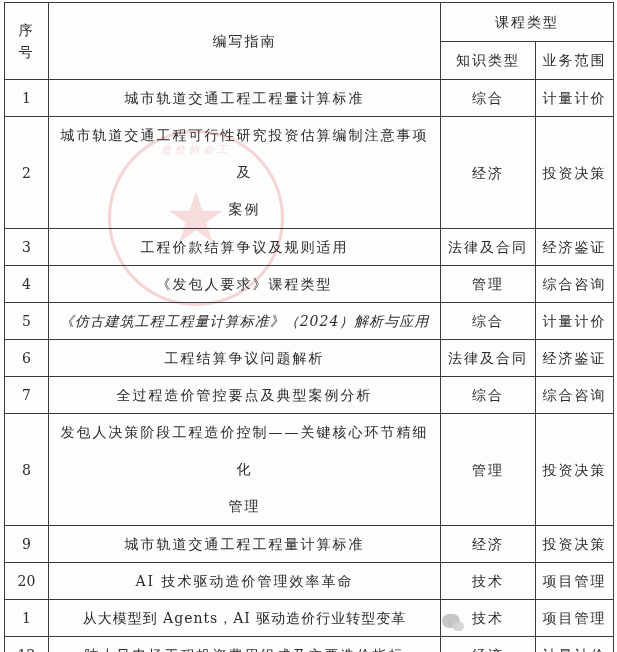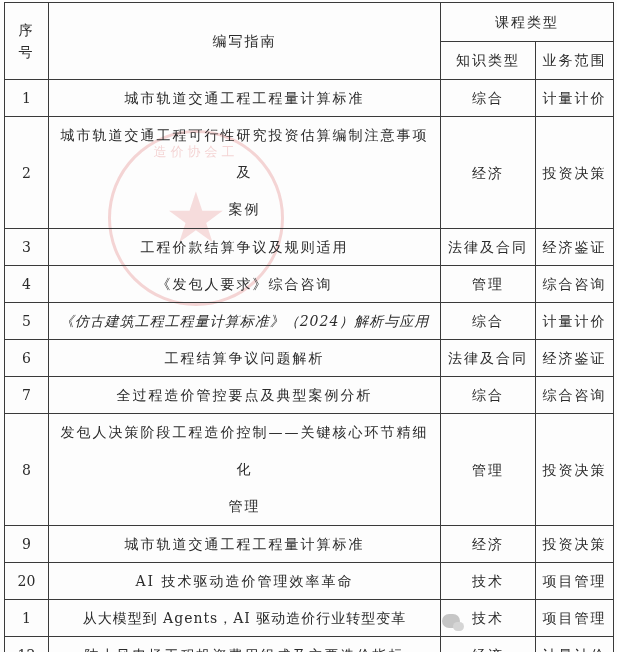--- a/index.html
+++ b/index.html
@@ -81,24 +81,25 @@
     transform: translate(-50%, -50%);
     font-size: 70px;
     color: rgba(214, 70, 70, 0.18);
     line-height: 1;
   }
   .stamp .ring-text {
     position: absolute;
     left: 50%;
     top: 10px;
     transform: translateX(-50%);
-    font-size: 13px;
+    font-size: 10px;
     color: rgba(214, 70, 70, 0.22);
     letter-spacing: 4px;
     white-space: nowrap;
+    font-style: italic;
   }
 
   
   .watermark {
     position: absolute;
     left: 442px;
     top: 614px;
     display: flex;
     align-items: center;
     gap: 4px;
@@ -171,21 +172,21 @@
         <td>投资决策</td>
       </tr>
       <tr class="r-single">
         <td class="no">3</td>
         <td class="content">工程价款结算争议及规则适用</td>
         <td>法律及合同</td>
         <td>经济鉴证</td>
       </tr>
       <tr class="r-single">
         <td class="no">4</td>
-        <td class="content">《发包人要求》综合咨询</td>
+        <td class="content">《发包人要求》课程类型</td>
         <td>管理</td>
         <td>综合咨询</td>
       </tr>
       <tr class="r-single">
         <td class="no">5</td>
         <td class="content" style="letter-spacing:1px;font-style:italic;">《仿古建筑工程工程量计算标准》（2024）解析与应用</td>
         <td>综合</td>
         <td>计量计价</td>
       </tr>
       <tr class="r-single">

